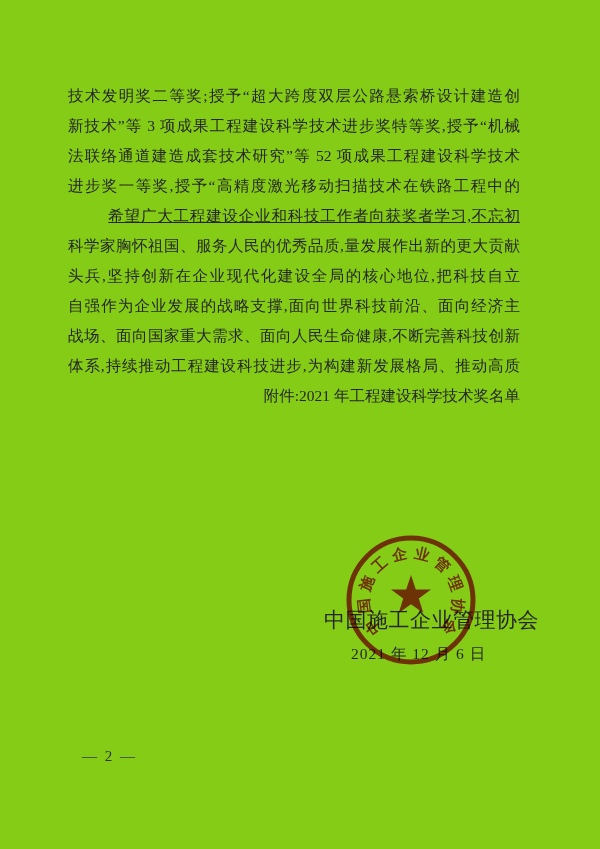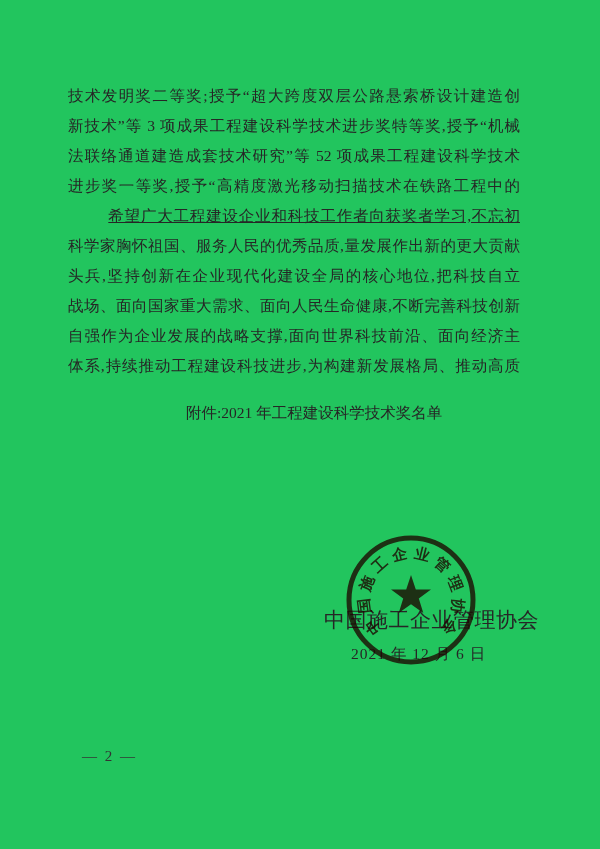--- a/index.html
+++ b/index.html
@@ -1,43 +1,42 @@
 <!DOCTYPE html>
 <html><head>
 <meta charset="utf-8">
 <style>
   html,body { margin:0; padding:0; background:#888; }
   .page {
     position:relative;
     width:600px; height:849px;
     margin:0 auto;
-    background:#22c55e;
+    background:#84cc16;
     font-family:"Liberation Serif","DejaVu Serif",serif;
     color:#262626;
     overflow:hidden;
   }
   .text-block {
     position:absolute;
     left:68px; top:81px;
     width:452px;
     font-size:15.5px;
     line-height:30px;
   }
   .tline {
     height:30px;
     overflow:hidden;
     text-align:justify;
     text-align-last:justify;
   }
   .tline-end { text-align-last:left; }
   .first-indent { text-indent:2.6em;text-decoration:underline; }
   .attachment-line {
-    margin-top:17px;
     text-indent:2.6em;
-    text-align:center;
+    text-align:right;
     height:30px;
   }
   .signature-org {
     position:absolute;
     left:324px; top:609px;
     font-size:21px;
     line-height:22px;
     letter-spacing:0.5px;
     white-space:nowrap;
   }
@@ -82,22 +81,22 @@
     <div>
         <div class="tline">技术发明奖二等奖;授予“超大跨度双层公路悬索桥设计建造创</div>
         <div class="tline">新技术”等 3 项成果工程建设科学技术进步奖特等奖,授予“机械</div>
         <div class="tline">法联络通道建造成套技术研究”等 52 项成果工程建设科学技术</div>
         <div class="tline">进步奖一等奖,授予“高精度激光移动扫描技术在铁路工程中的</div>
       </div>
     <div>
         <div class="tline first-indent">希望广大工程建设企业和科技工作者向获奖者学习,不忘初</div>
         <div class="tline">科学家胸怀祖国、服务人民的优秀品质,量发展作出新的更大贡献</div>
         <div class="tline">头兵,坚持创新在企业现代化建设全局的核心地位,把科技自立</div>
+        <div class="tline">自强作为企业发展的战略支撑,面向世界科技前沿、面向经济主</div>
         <div class="tline">战场、面向国家重大需求、面向人民生命健康,不断完善科技创新</div>
-        <div class="tline">自强作为企业发展的战略支撑,面向世界科技前沿、面向经济主</div>
         <div class="tline">体系,持续推动工程建设科技进步,为构建新发展格局、推动高质</div>
       </div>
     <div class="attachment-line">附件:2021 年工程建设科学技术奖名单</div>
   </div>
 
   <div class="signature-org">中国施工企业管理协会</div>
 
   <div class="signature-date">2021 年 12 月 6 日</div>
 
   <div class="seal">

